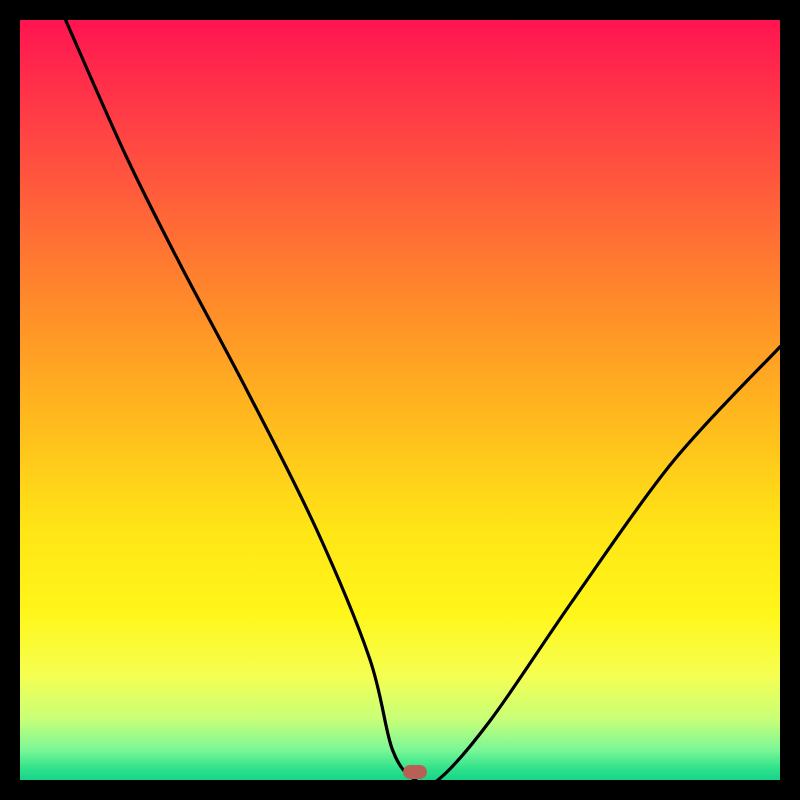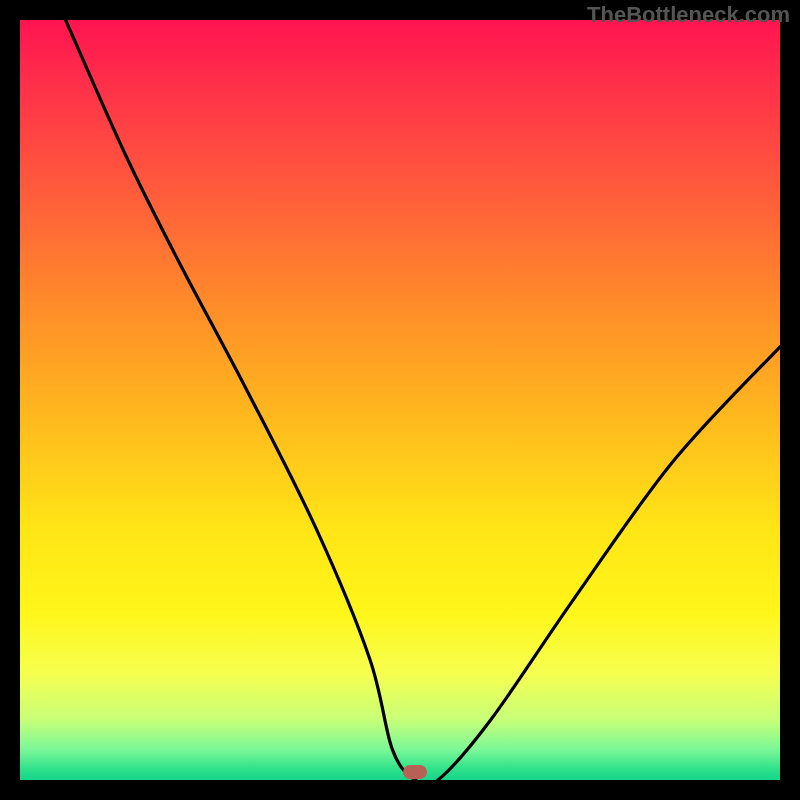--- a/index.html
+++ b/index.html
@@ -69,21 +69,20 @@
     top: 0;
     width: 100%;
     height: 100%;
     z-index: 2;
   }
 </style>
 </head>
 <body>
 
 <div class="container">
-  <div class="watermark">TheBottleneck.com</div>
 
   <div class="plot">
     <div class="gradient"></div>
     <svg class="curve" viewBox="0 0 760 760" preserveAspectRatio="none">
       <path id="curve-path" fill="none" stroke="#000" stroke-width="3.2" stroke-linecap="round" stroke-linejoin="round" d="M 45.6,0 C 55.733333333333334,22.80000000000001 87.4,96.26666666666674 106.4,136.80000000000007 C 125.4,177.3333333333334 139.33333333333331,203.93333333333328 159.6,243.19999999999993 C 179.86666666666667,282.4666666666666 205.2,328.0666666666666 228,372.4 C 250.8,416.73333333333335 276.1333333333334,464.8666666666667 296.40000000000003,509.2 C 316.6666666666667,553.5333333333333 336.9333333333334,601.6666666666666 349.6,638.4 C 362.26666666666665,675.1333333333333 364.79999999999995,709.3333333333334 372.4,729.6 C 380,749.8666666666667 387.59999999999997,754.9333333333334 395.2,760 C 402.8,765.0666666666666 405.33333333333337,770.1333333333333 418.00000000000006,760 C 430.66666666666674,749.8666666666667 448.4,729.6 471.2,699.2 C 494,668.8000000000001 524.4,620.6666666666667 554.8,577.6 C 585.1999999999999,534.5333333333333 619.4,482.6 653.6,440.8 C 687.8000000000001,399 742.2666666666667,345.8 760,326.8"></path>
     </svg>
     <div id="marker" class="marker" style="left: 383.2px; top: 745.4px;"></div>
   </div>
 </div>
 

